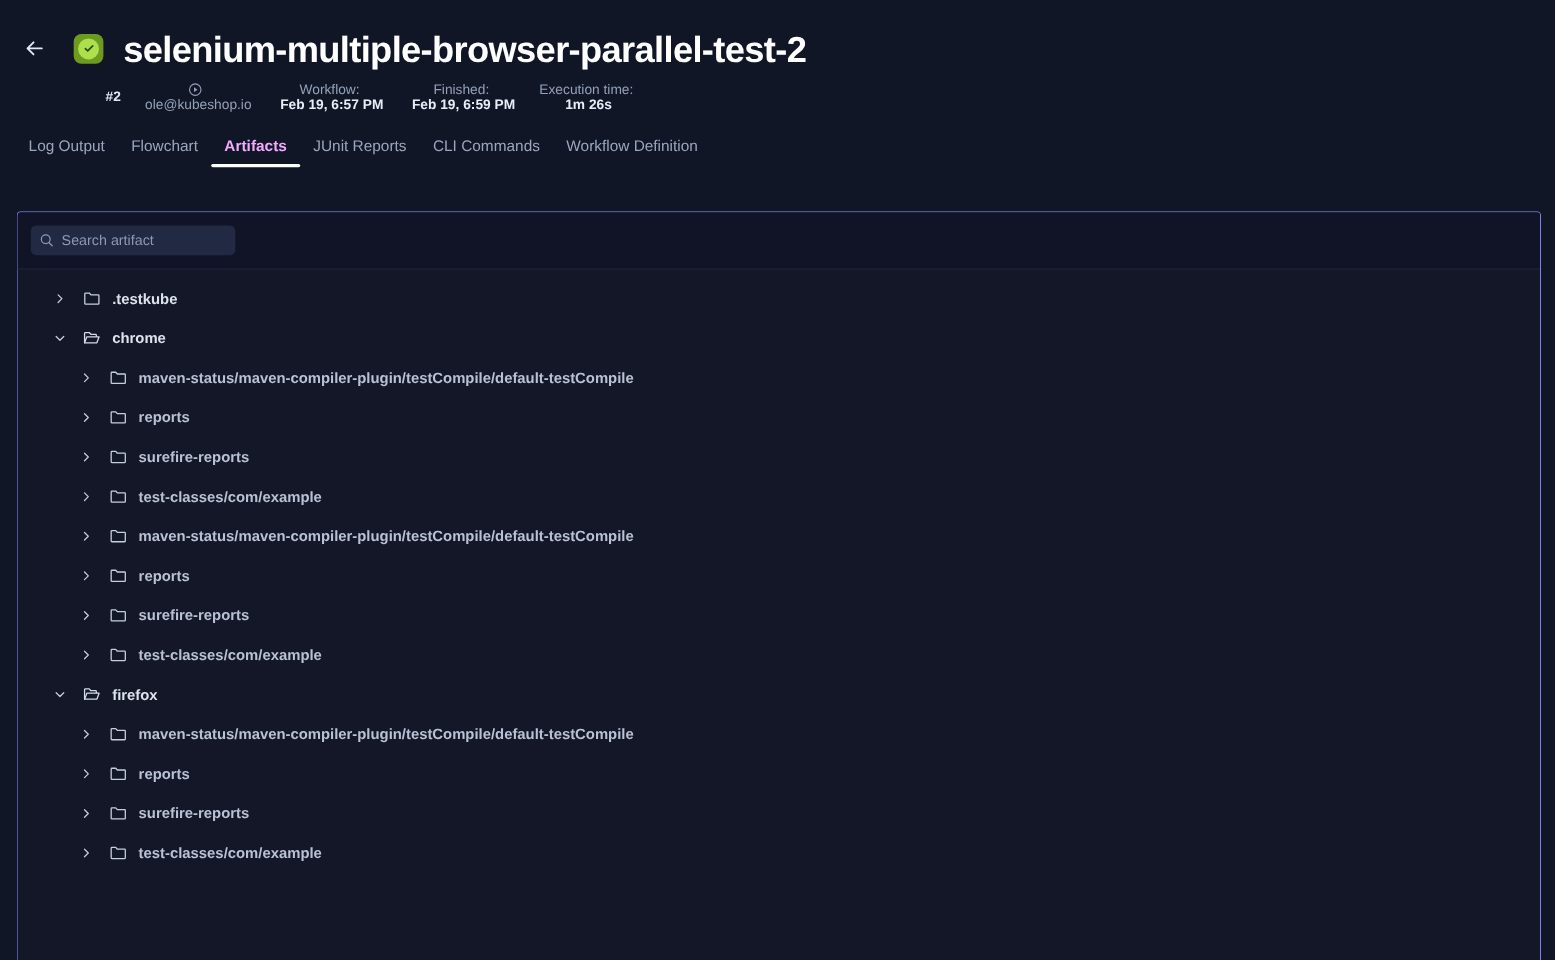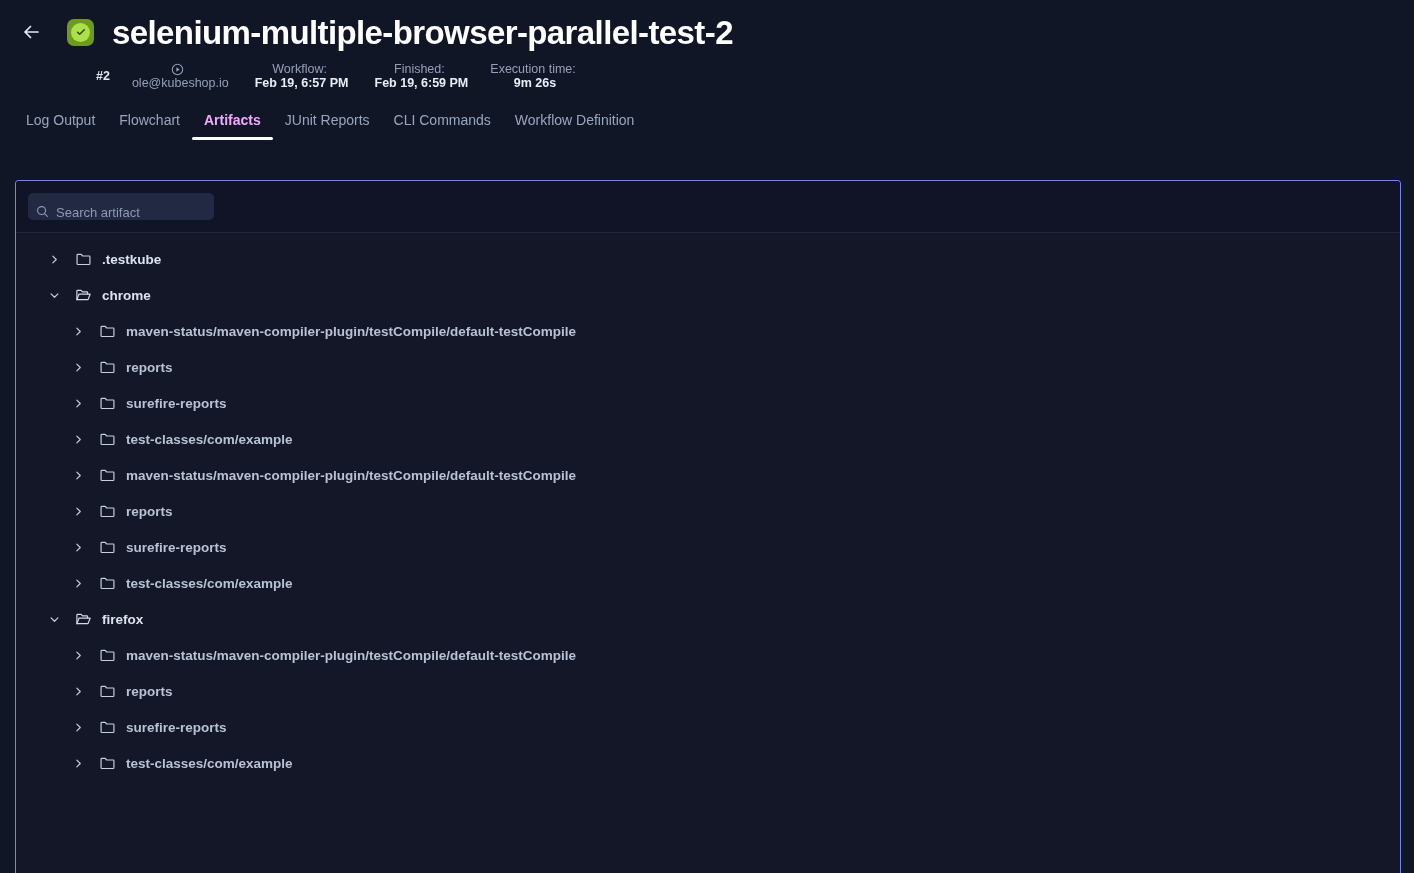--- a/index.html
+++ b/index.html
@@ -17,20 +17,21 @@
   
   .page { width: 1414px; height: 873px; position: relative; }
 
   .header { padding: 0; }
 
   .title-row {
     display: flex;
     align-items: center;
     height: 64px;
     padding-left: 14px;
+    margin-top: 12px;
   }
   .back-btn {
     width: 34px; height: 34px;
     display: flex; align-items: center; justify-content: center;
     cursor: pointer;
     flex: 0 0 auto;
   }
   .back-btn svg { display: block; }
 
   .status-chip {
@@ -122,22 +123,22 @@
     display: flex;
     align-items: center;
     padding-left: 12px;
   }
   .search-box {
     width: 186px;
     height: 27px;
     background: #222942;
     border-radius: 5px;
     display: flex;
-    align-items: flex-start;
-    padding: 12px 8px;
+    align-items: center;
+    padding: 0 8px;
     cursor: text;
   }
   .search-box svg { display: block; flex: 0 0 auto; }
   .search-input {
     border: none;
     background: transparent;
     outline: none;
     margin-left: 7px;
     font-family: "Liberation Sans", sans-serif;
     font-size: 13px;
@@ -231,21 +232,21 @@
         <span class="meta-strong">Feb 19, 6:57 PM</span>
       </div>
 
       <div class="meta-item">
         <span class="meta-label">Finished:</span>
         <span class="meta-strong">Feb 19, 6:59 PM</span>
       </div>
 
       <div class="meta-item">
         <span class="meta-label">Execution time:</span>
-        <span class="meta-strong">9m 26s</span>
+        <span class="meta-strong">1m 26s</span>
       </div>
     </div>
 
     <div class="tabs" id="tab-bar">
         <div class="tab">Log Output</div>
         <div class="tab">Flowchart</div>
         <div class="tab active">Artifacts</div>
         <div class="tab">JUnit Reports</div>
         <div class="tab">CLI Commands</div>
         <div class="tab">Workflow Definition</div>

